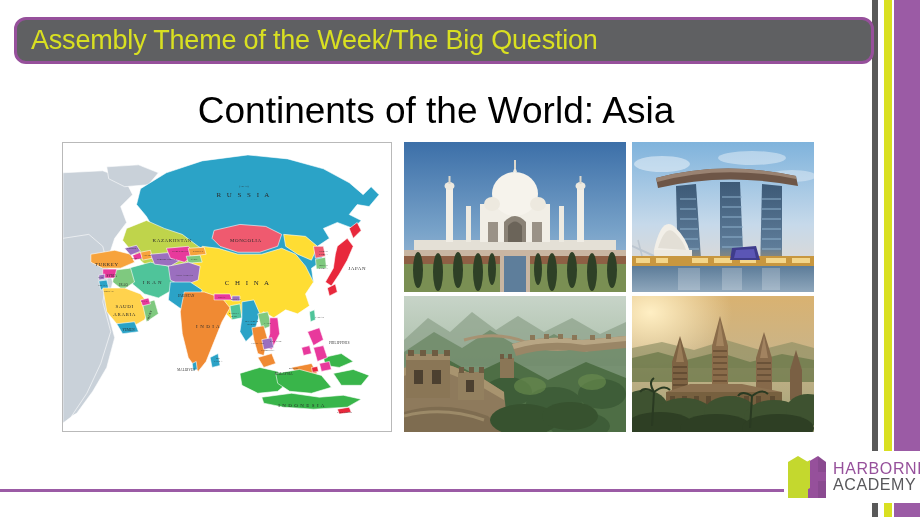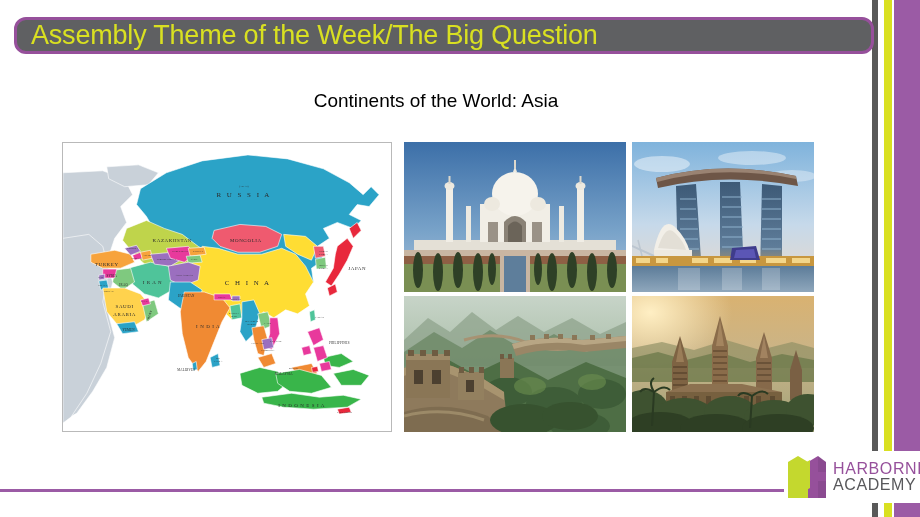--- a/index.html
+++ b/index.html
@@ -31,21 +31,21 @@
   .stripe-gray   { left: 872px; width: 6px;  background: #595959; }
   .stripe-lime   { left: 884px; width: 8px;  background: #D9E021; }
   .stripe-purple { left: 894px; width: 26px; background: #9B5BA5; }
 
   
   #title-banner {
     position: absolute;
     left: 14px;
     top: 17px;
     width: 860px;
-    height: 37px;
+    height: 47px;
     box-sizing: border-box;
     background: #5F6062;
     border: 3px solid #96509B;
     border-radius: 12px;
     display: flex;
     align-items: center;
   }
   #title-text {
     margin-left: 14px;
     color: #D9E021;
@@ -55,21 +55,21 @@
     white-space: nowrap;
   }
 
   
   #heading {
     position: absolute;
     left: 0;
     top: 90px;
     width: 872px;
     text-align: center;
-    font-size: 19px;
+    font-size: 37px;
     color: #000000;
   }
 
   
   #media-band {
     position: absolute;
     left: 62px;
     top: 142px;
   }
 

